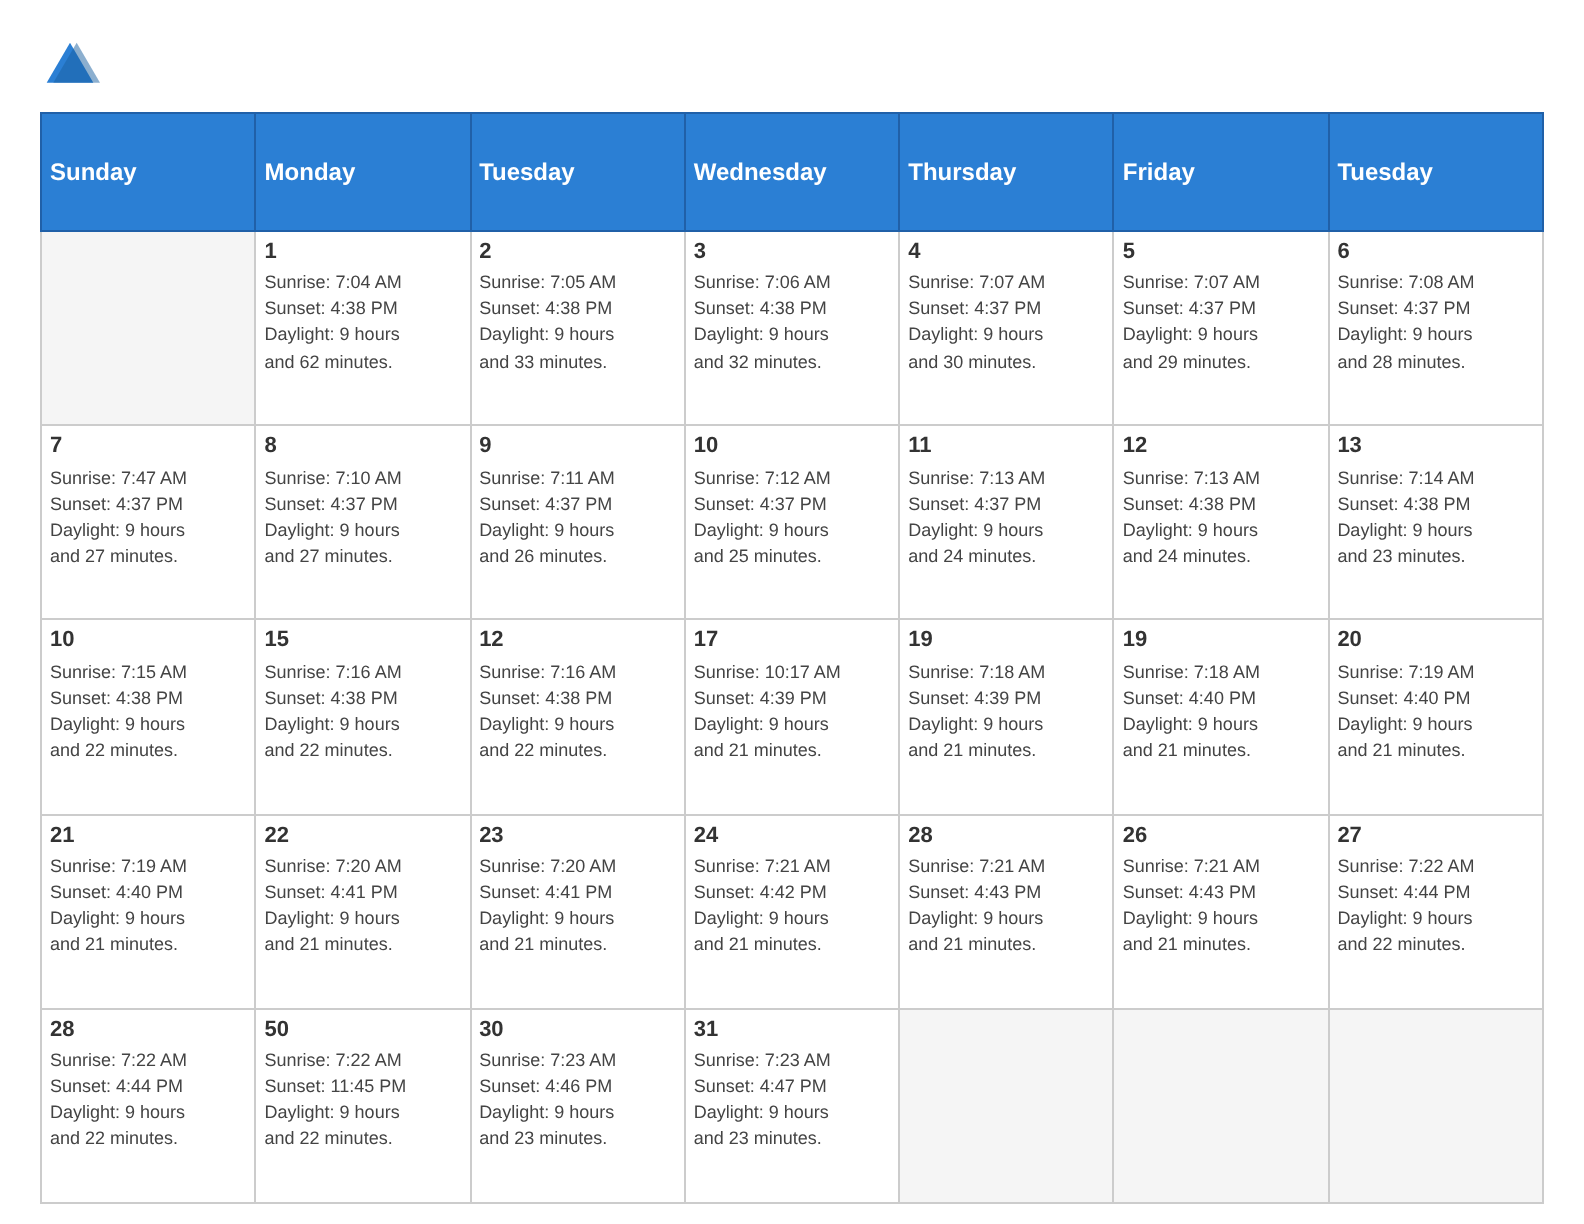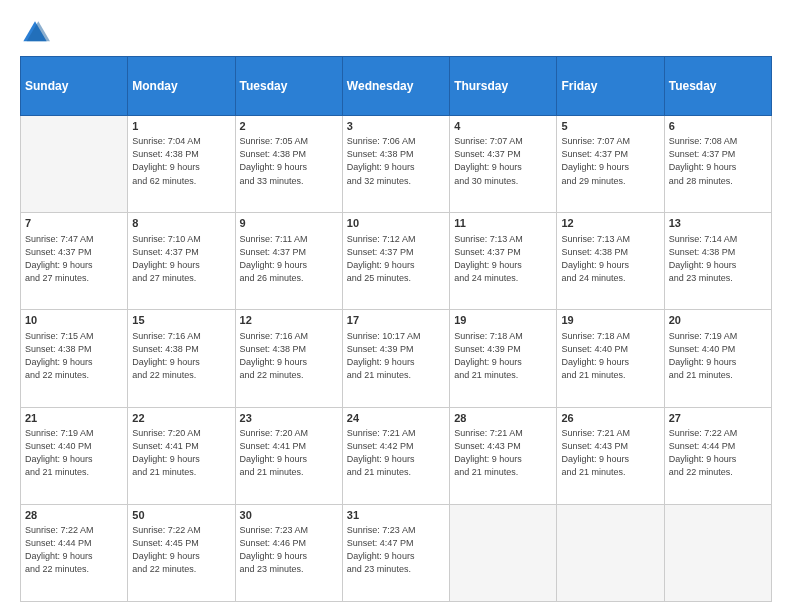--- a/index.html
+++ b/index.html
@@ -393,21 +393,21 @@
               <div>Sunrise: 7:22 AM</div>
               <div>Sunset: 4:44 PM</div>
               <div>Daylight: 9 hours</div>
               <div>and 22 minutes.</div>
             </div>
           </td>
           <td>
             <span class="day-number">50</span>
             <div class="day-info">
               <div>Sunrise: 7:22 AM</div>
-              <div>Sunset: 4:45 PM</div>
+              <div>Sunset: 11:45 PM</div>
               <div>Daylight: 9 hours</div>
               <div>and 22 minutes.</div>
             </div>
           </td>
           <td>
             <span class="day-number">30</span>
             <div class="day-info">
               <div>Sunrise: 7:23 AM</div>
               <div>Sunset: 4:46 PM</div>
               <div>Daylight: 9 hours</div>

